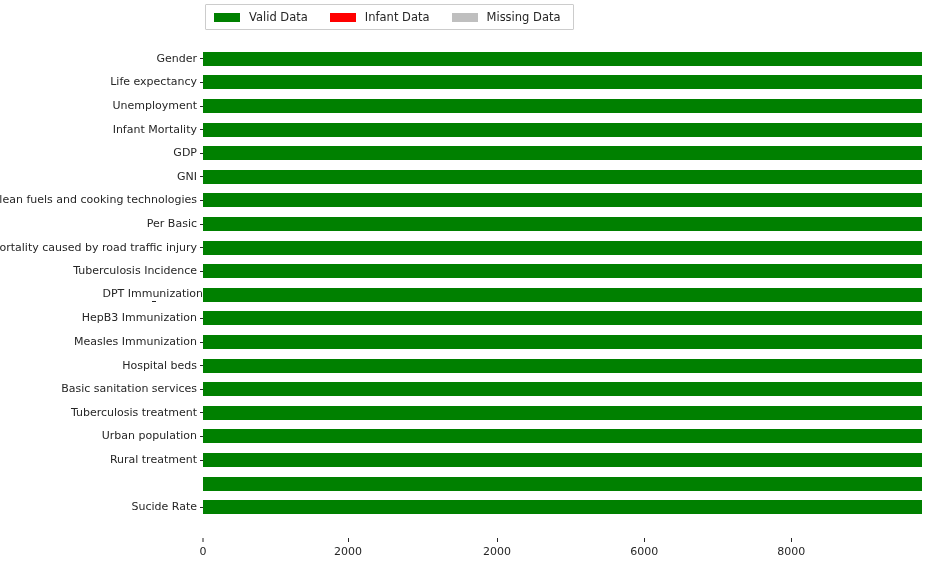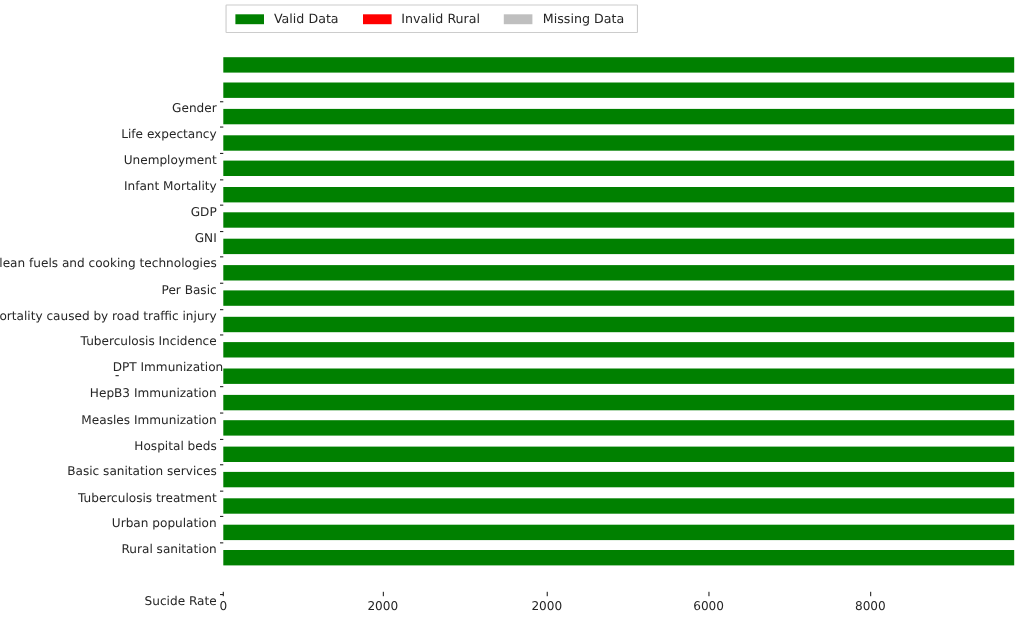--- a/index.html
+++ b/index.html
@@ -91,22 +91,22 @@
     left: 0;
     top: 47px;
     width: 203px;
     height: 472px;
   }
   .ytick {
     position: absolute;
     right: 0;
     height: 14px;
     display: flex;
+    align-items: center;
     justify-content: flex-end;
-    margin-top: 40px;
   }
   .ytick-label {
     font-size: 11px;
     color: #262626;
     white-space: nowrap;
     line-height: 14px;
   }
   .ytick-mark {
     display: inline-block;
     width: 3.5px;
@@ -149,21 +149,21 @@
 
   <div id="chart-title">Validation Result</div>
 
   <div id="legend">
       <div class="legend-entry">
         <span class="legend-swatch" style="background: rgb(0, 128, 0);"></span>
         <span class="legend-label">Valid Data</span>
       </div>
       <div class="legend-entry">
         <span class="legend-swatch" style="background: rgb(255, 0, 0);"></span>
-        <span class="legend-label">Invalid Rural</span>
+        <span class="legend-label">Infant Data</span>
       </div>
       <div class="legend-entry">
         <span class="legend-swatch" style="background: rgb(191, 191, 191);"></span>
         <span class="legend-label">Missing Data</span>
       </div>
     </div>
 
   <div id="y-axis">
       <div class="ytick" style="top: 4.8px;">
         <span class="ytick-label">Gender</span>
@@ -227,21 +227,21 @@
       </div>
       <div class="ytick" style="top: 358.8px;">
         <span class="ytick-label">Tuberculosis treatment</span>
         <span class="ytick-mark"></span>
       </div>
       <div class="ytick" style="top: 382.4px;">
         <span class="ytick-label">Urban population</span>
         <span class="ytick-mark"></span>
       </div>
       <div class="ytick" style="top: 406px;">
-        <span class="ytick-label">Rural sanitation</span>
+        <span class="ytick-label">Rural treatment</span>
         <span class="ytick-mark"></span>
       </div>
       <div class="ytick" style="top: 453.2px;">
         <span class="ytick-label">Sucide Rate</span>
         <span class="ytick-mark"></span>
       </div>
     </div>
 
   <div id="plot-area">
       <div class="bar-row" style="top: 4.8px; width: 725px;">

